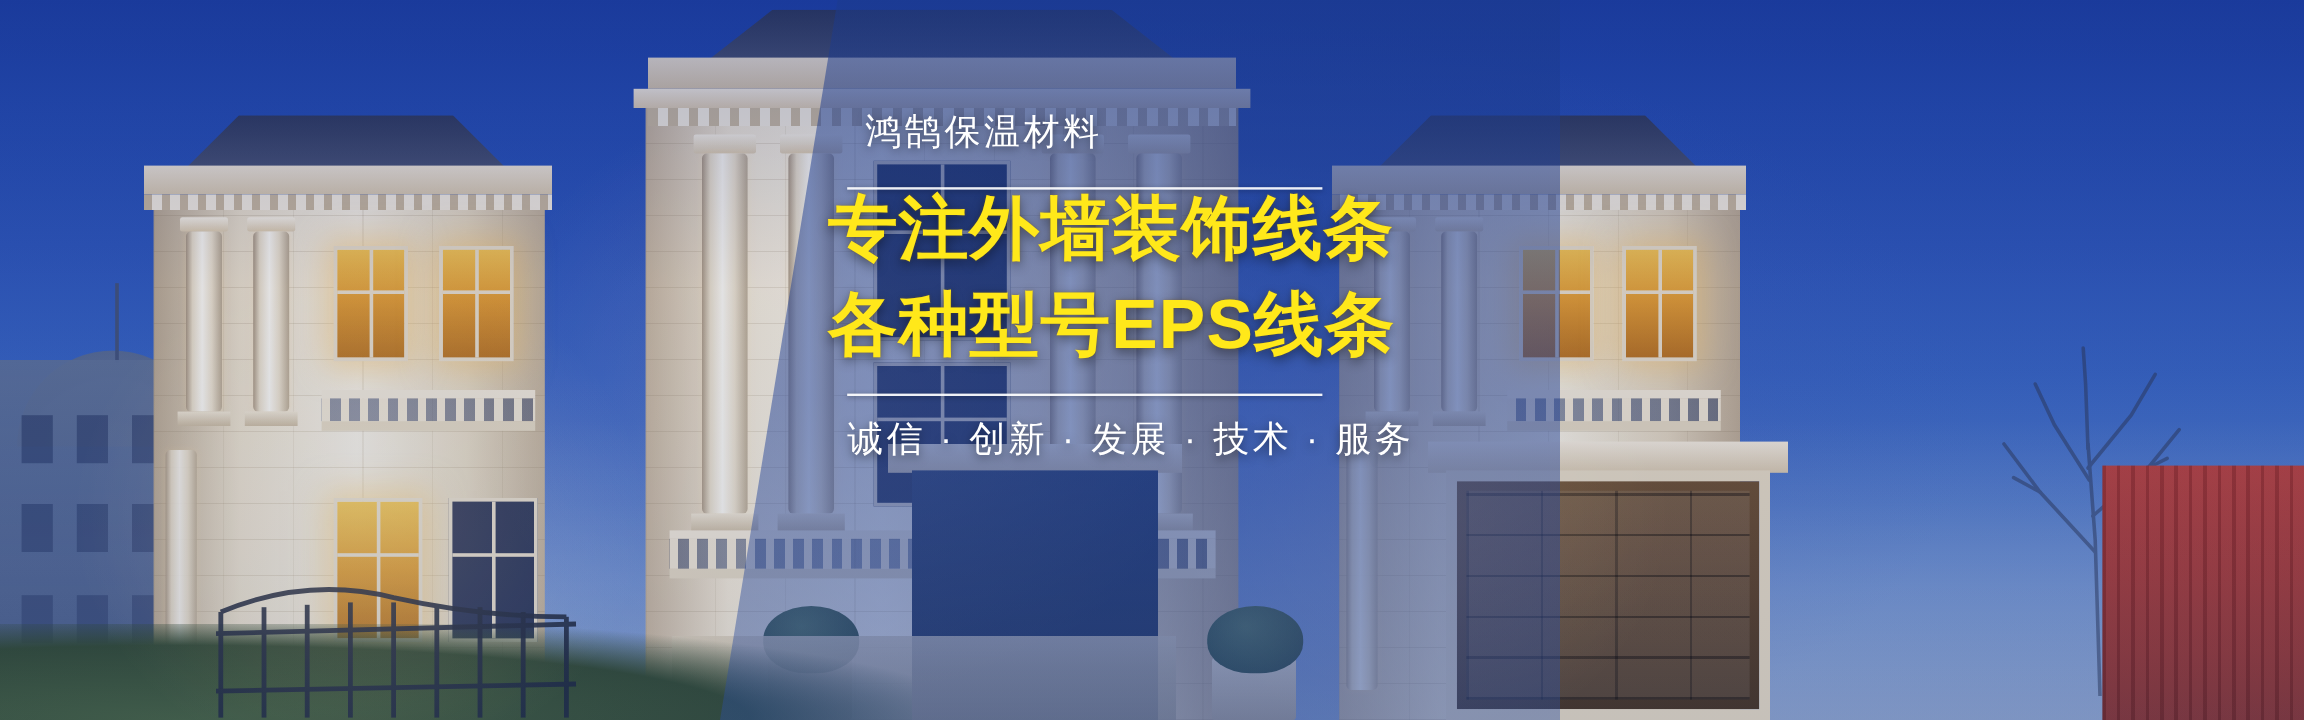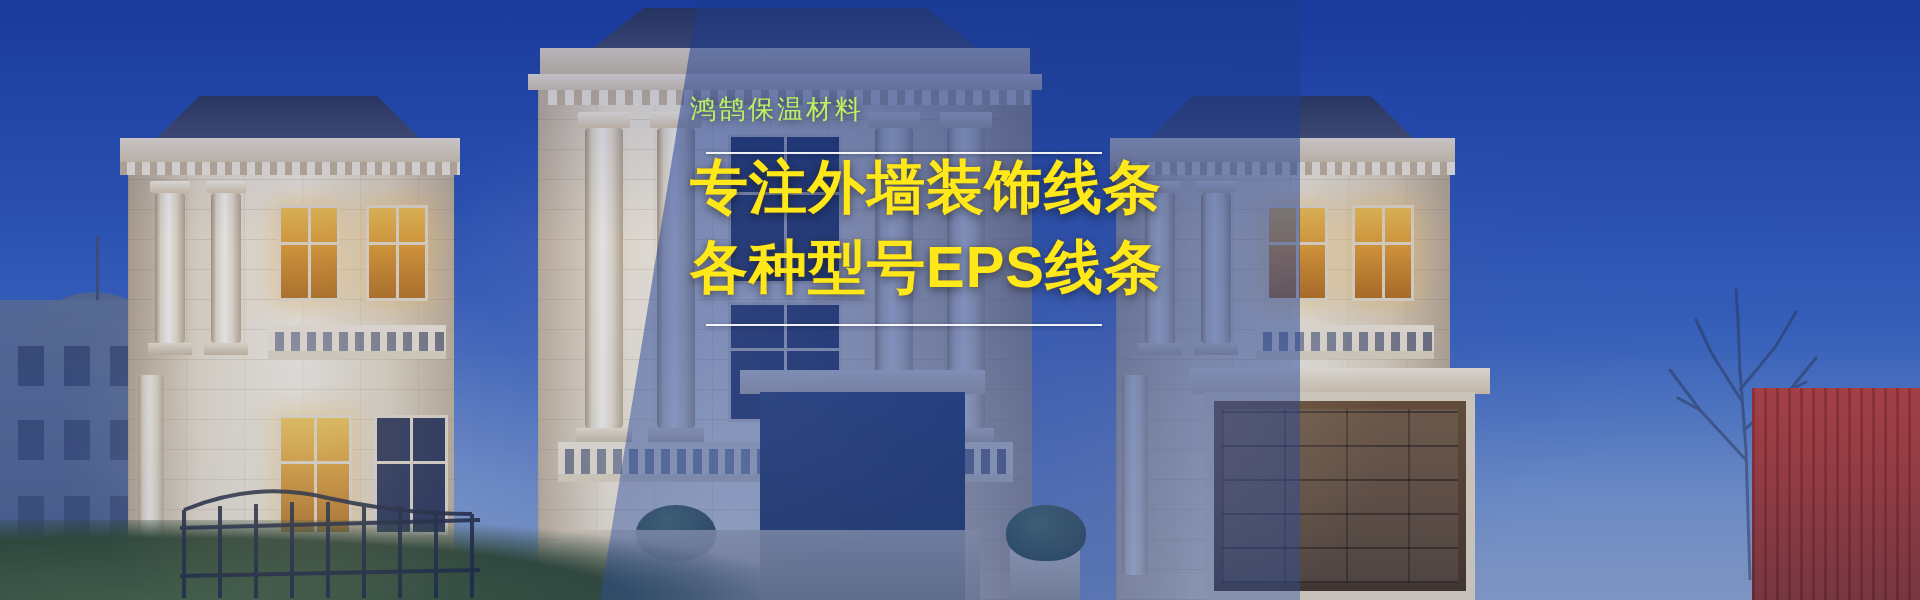--- a/index.html
+++ b/index.html
@@ -206,24 +206,25 @@
     clip-path:polygon(14% 0%, 16% 0%, 2% 100%, 0% 100%);
     pointer-events:none;
   }
 
   
   #copy{
     position:absolute;left:690px;top:96px;width:520px;height:340px;
     z-index:40;
   }
   #brand{
-    font-size:26px;line-height:1;color:#bef264;letter-spacing:3px;
+    font-size:30px;line-height:1;color:#ffffff;letter-spacing:3px;
     font-weight:400;
     text-shadow:0 2px 8px rgba(0,0,0,.55);
     white-space:nowrap;
+    margin-left:31px;
   }
   .rule{
     height:2px;background:rgba(255,255,255,.92);
     box-shadow:0 1px 4px rgba(0,0,0,.35);
   }
   #rule-top{width:396px;margin:30px 0 0 16px;}
   #rule-bot{width:396px;margin:26px 0 0 16px;}
   .headline{
     font-size:58px;line-height:62px;color:#ffe81a;font-weight:bold;
     letter-spacing:1px;white-space:nowrap;
@@ -418,15 +419,16 @@
 
   <div class="layer" id="panel"></div>
   <div class="layer" id="panel-edge"></div>
 
   <div id="copy">
     <div id="brand">鸿鹄保温材料</div>
     <div class="rule" id="rule-top"></div>
     <div class="headline" id="head2">专注外墙装饰线条</div>
     <div class="headline" id="head1">各种型号EPS线条</div>
     <div class="rule" id="rule-bot"></div>
+    <div id="tagline">诚信 · 创新 · 发展 · 技术 · 服务</div>
   </div>
 
 </div>
 
 </body></html>

